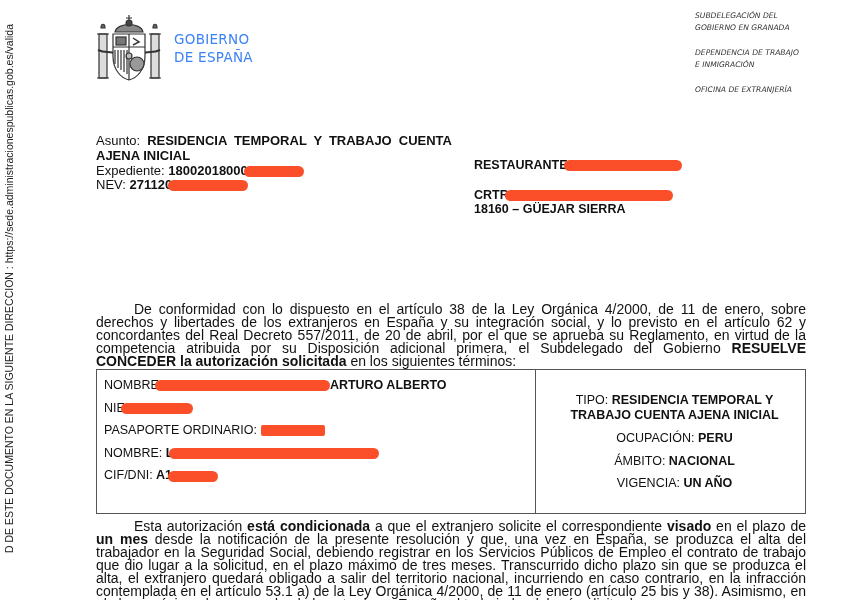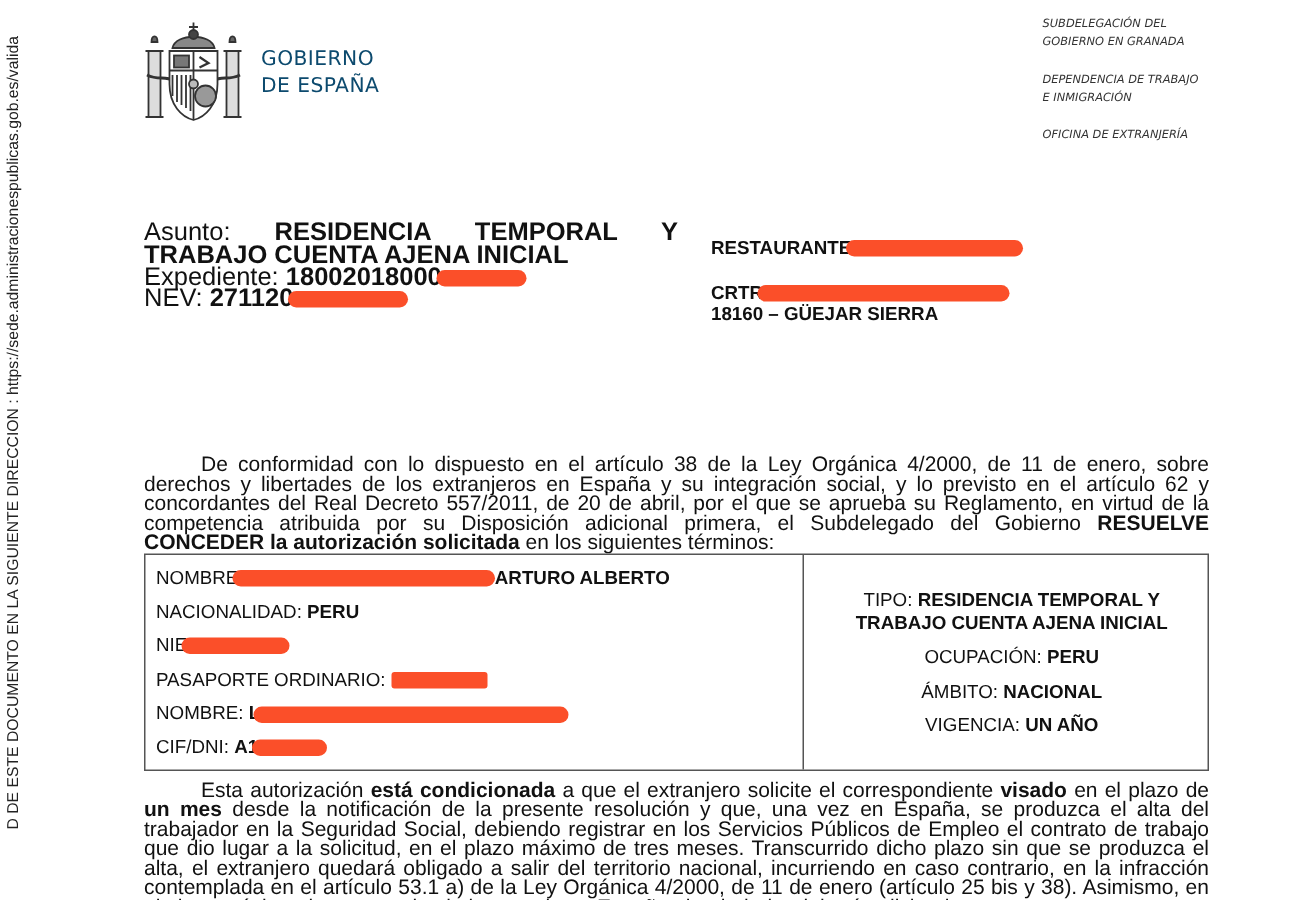--- a/index.html
+++ b/index.html
@@ -9,26 +9,26 @@
       font-family: "Liberation Sans", sans-serif;
     }
     .side-text {
       position: absolute; left: -290px; top: 317px; width: 600px; height: 14px;
       transform: rotate(-90deg); transform-origin: center center;
       font-size: 10.5px; white-space: nowrap; color: #222; text-align: right;
     }
     .crest { position: absolute; left: 96px; top: 12px; width: 66px; height: 72px; }
     .gov-name {
       position: absolute; left: 174px; top: 30px; font-size: 13.5px; line-height: 18px;
-      letter-spacing: 0.3px; color: #0c4a6e; font-family: "DejaVu Sans", sans-serif;
+      letter-spacing: 0.3px; color: #3b82f6; font-family: "DejaVu Sans", sans-serif;
     }
     .agency { position: absolute; left: 695px; top: 10px; font-size: 7.6px; line-height: 11.5px; color: #333; font-family: "DejaVu Sans", sans-serif; }
     .agency .blk { margin-bottom: 14px; font-style: italic; }
     .agency .blk div { white-space: nowrap; }
-    .meta { position: absolute; left: 96px; top: 148px; width: 356px; font-size: 17px; line-height: 14.8px; }
+    .meta { position: absolute; left: 96px; top: 134px; width: 356px; font-size: 13px; line-height: 14.8px; }
     .meta .subj { text-align: justify; text-align-last: left; }
     .meta b, .rec b { font-weight: bold; }
     .rec { position: absolute; left: 474px; top: 158px; font-size: 12.5px; line-height: 14.8px; font-weight: bold; }
     .redact {
       display: inline-block; background: #fb4f29; border-radius: 8px; height: 11px; vertical-align: middle;
       margin-left: -4px;
     }
     .para {
       position: absolute; left: 96px; width: 710px; font-size: 14px; line-height: 13px;
       text-align: justify; text-indent: 38px;
@@ -99,21 +99,20 @@
   <div style="height:14.8px"></div>
   <div><span>CRTR</span><span class="redact" style="width:168px"></span></div>
   <div>18160 – GÜEJAR SIERRA</div>
 </div>
 
 <div class="para p1"><span>De conformidad con lo dispuesto en el artículo 38 de la Ley Orgánica 4/2000, de 11 de enero, sobre derechos y libertades de los extranjeros en España y su integración social, y lo previsto en el artículo 62 y concordantes del Real Decreto 557/2011, de 20 de abril, por el que se aprueba su Reglamento, en virtud de la competencia atribuida por su Disposición adicional primera, el Subdelegado del Gobierno </span><b>RESUELVE CONCEDER la autorización solicitada</b><span> en los siguientes términos:</span></div>
 
 <div class="tbl">
   <div class="left">
     <div class="row"><span>NOMBRE</span><span class="redact" style="width:175px"></span><b>ARTURO ALBERTO</b></div>
-    <div class="row"><span>NACIONALIDAD: </span><b>PERU</b></div>
     <div class="row"><span>NIE</span><span class="redact" style="width:72px"></span></div>
     <div class="row"><span>PASAPORTE ORDINARIO: </span><span class="redact" style="width:64px;border-radius:2px;margin-left:0"></span></div>
     <div class="row"><span>NOMBRE: </span><b>L</b><span class="redact" style="width:210px"></span></div>
     <div class="row"><span>CIF/DNI: </span><b>A1</b><span class="redact" style="width:50px"></span></div>
   </div>
   <div class="right">
     <div class="row"><span>TIPO: </span><b>RESIDENCIA TEMPORAL Y TRABAJO CUENTA AJENA INICIAL</b></div>
     <div class="row"><span>OCUPACIÓN: </span><b>PERU</b></div>
     <div class="row"><span>ÁMBITO: </span><b>NACIONAL</b></div>
     <div class="row"><span>VIGENCIA: </span><b>UN AÑO</b></div>

